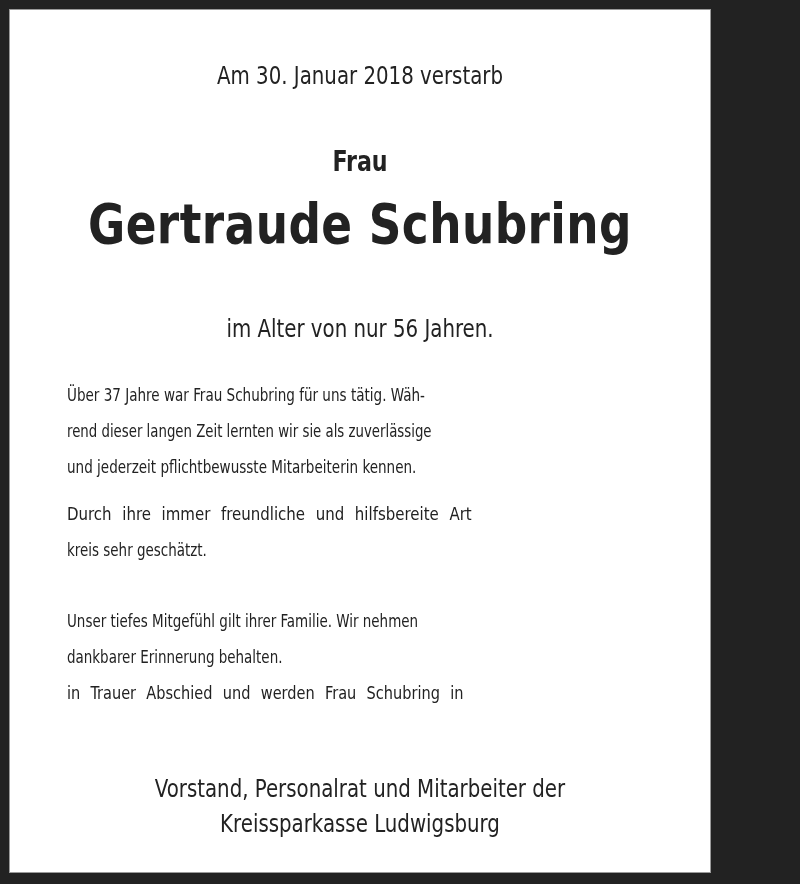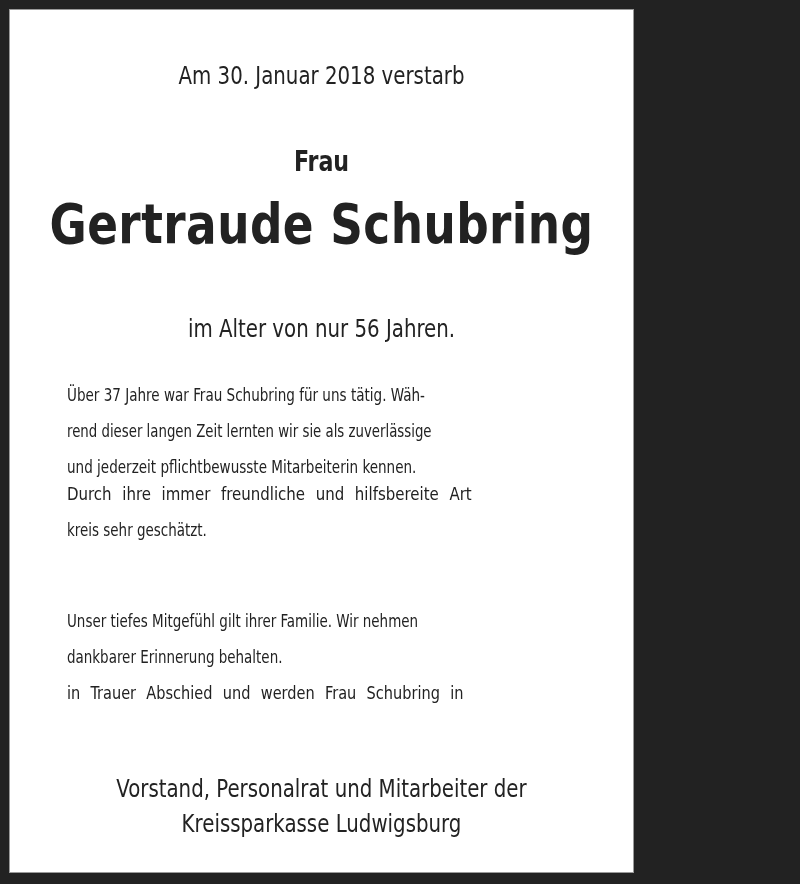--- a/index.html
+++ b/index.html
@@ -5,21 +5,21 @@
     html, body { margin: 0; padding: 0; }
     body {
       width: 800px; height: 884px;
       background: #222222;
       position: relative;
       overflow: hidden;
     }
     .card {
       position: absolute;
       left: 9px; top: 9px;
-      width: 625px; height: 864px;
+      width: 702px; height: 864px;
       background: #ffffff;
       box-shadow: inset 0 0 0 1px #9a9a9a;
       color: #222222;
       font-family: "DejaVu Sans Condensed", "Liberation Sans Narrow", "Liberation Sans", sans-serif;
     }
     .line {
       position: absolute;
       left: 0; right: 0;
       text-align: center;
       white-space: nowrap;
@@ -48,21 +48,21 @@
       transform: scaleX(0.88);
     }
     .para {
       position: absolute;
       left: 58px;
       width: 667px;
       font-size: 17px;
       line-height: 36px;
     }
     .p1 { top: 368px; }
-    .p2 { top: 467px; }
+    .p2 { top: 487px; }
     .p3 { top: 594px; }
     .sig1 {
       top: 765px;
       font-size: 25px;
       transform: scaleX(0.88);
     }
     .sig2 {
       top: 800px;
       font-size: 25px;
       transform: scaleX(0.88);

